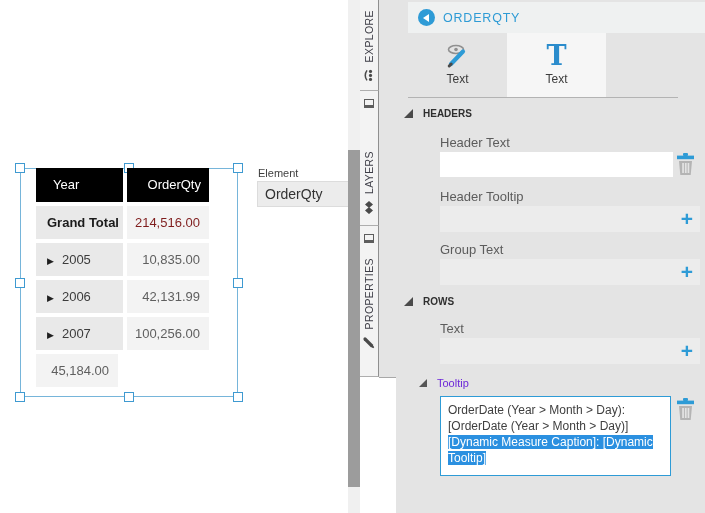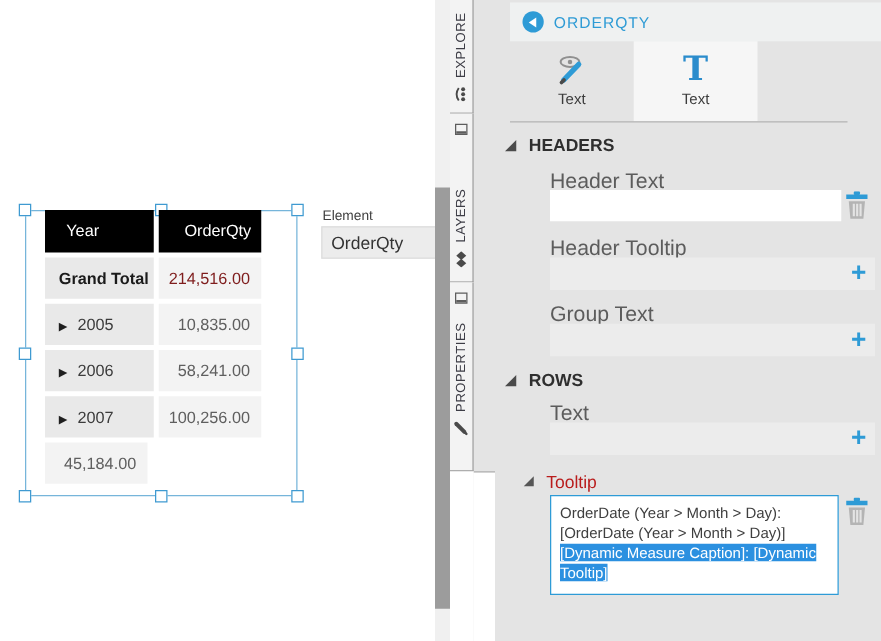--- a/index.html
+++ b/index.html
@@ -62,24 +62,24 @@
   .ptab.active { background:#f6f6f6; height:64px; }
   .ptab .picon { height:28px; display:flex; align-items:center; justify-content:center; }
   .ptab .plabel { font-size:12px; color:#3c3c3c; margin-top:2px; }
   .t-glyph { font-family:"DejaVu Serif","Liberation Serif",serif; font-weight:bold; font-size:27px; color:#2b8ccc; line-height:26px; }
 
   #psep { left:29px; top:97px; width:270px; height:1px; background:#b3b3b3; }
 
   .sect { position:absolute; display:flex; align-items:center; gap:10px; }
   .exp-tri { width:0; height:0; border-left:9px solid transparent; border-bottom:9px solid #4a4a4a; }
   .exp-tri.sm { border-left-width:8px; border-bottom-width:8px; border-bottom-color:#565656; }
-  .sect-label { font-size:14px; font-weight:bold; color:#2f2f2f; }
-  .sub-label { font-size:14px; color:#b91c1c; }
-
-  .flabel { position:absolute; font-size:17px; color:#5c5c5c; }
+  .sect-label { font-size:10px; font-weight:bold; color:#2f2f2f; }
+  .sub-label { font-size:11px; color:#6d28d9; }
+
+  .flabel { position:absolute; font-size:13px; color:#5c5c5c; }
   .field-white { position:absolute; width:233px; height:25px; background:#fff; border:none; outline:none; font-size:12px; padding:0 6px; color:#333; }
   .field-add { position:absolute; width:260px; height:26px; background:#ececec; }
   .plus { position:absolute; right:7px; top:0px; font-size:21px; font-weight:bold; color:#2e9bd6; line-height:26px; cursor:pointer; }
 
   .trash { position:absolute; cursor:pointer; }
 
   #ta { left:61px; top:396px; width:231px; height:80px; background:#fff; border:1.5px solid #2e9bd6; padding:5px 7px; cursor:text; }
   .ta-line { font-size:12px; line-height:16px; color:#3f3f3f; white-space:nowrap; }
   .ta-line .hl { background:#2b90e0; color:#fff; }
 </style>
@@ -107,21 +107,21 @@
     <div class="trow drow gt">
       <div class="cell-l">Grand Total</div>
       <div class="cell-r">214,516.00</div>
     </div>
     <div class="trow drow">
       <div class="cell-l"><span class="tri">▶</span><span>2005</span></div>
       <div class="cell-r">10,835.00</div>
     </div>
     <div class="trow drow">
       <div class="cell-l"><span class="tri">▶</span><span>2006</span></div>
-      <div class="cell-r">58,241.00</div>
+      <div class="cell-r">42,131.99</div>
     </div>
     <div class="trow drow">
       <div class="cell-l"><span class="tri">▶</span><span>2007</span></div>
       <div class="cell-r">100,256.00</div>
     </div>
     <div class="trow drow">
       <div class="cell-r">45,184.00</div>
     </div>
   </div>
 

